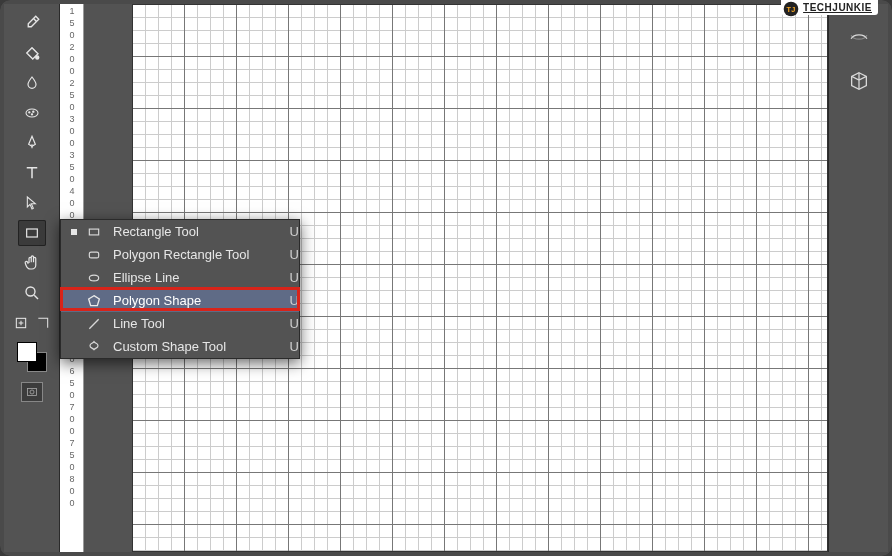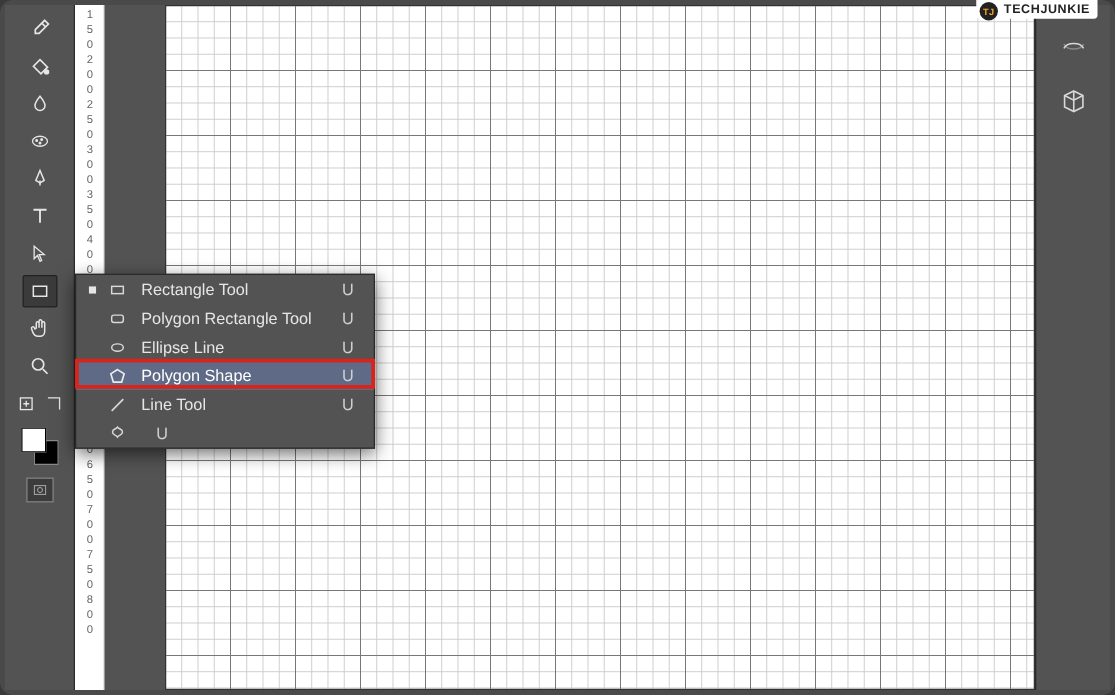--- a/index.html
+++ b/index.html
@@ -139,21 +139,21 @@
   width: 240px;
   background: #535353;
   border: 1px solid #2a2a2a;
   box-shadow: 0 4px 14px rgba(0,0,0,0.6);
   z-index: 50;
 }
 .flyout-item {
   display: flex;
   align-items: center;
   height: 23px;
-  padding: 0 16px 0 8px;
+  padding: 0 0 0 8px;
   color: #e6e6e6;
   position: relative;
 }
 .flyout-item .check {
   width: 10px;
   height: 10px;
   margin-right: 6px;
   display: flex;
   align-items: center;
   justify-content: center;
@@ -195,20 +195,21 @@
   color: #222;
   font-size: 10px;
   font-weight: 700;
   letter-spacing: 0.5px;
   padding: 2px 6px 2px 22px;
   display: flex;
   align-items: center;
   z-index: 100;
   border-bottom-left-radius: 3px;
   border-bottom-right-radius: 3px;
+  text-decoration: underline;
 }
 .techjunkie .logo {
   position: absolute;
   left: 2px;
   top: 1px;
   width: 16px;
   height: 16px;
 }
 .small-icon-box {
   width: 22px;
@@ -433,20 +434,21 @@
     <span class="label">Line Tool</span>
     <span class="shortcut">U</span>
   </div>
   <div class="flyout-item">
     <span class="check"></span>
     <span class="icon">
       <svg width="16" height="16" viewBox="0 0 24 24" fill="none" stroke="#d8d8d8" stroke-width="1.8">
           <path d="M12 4c2 3 6 2 6 6s-4 3-6 6c-2-3-6-2-6-6s4-3 6-6z"></path>
         </svg>
     </span>
+    <span class="label">Custom Shape Tool</span>
     <span class="shortcut">U</span>
   </div>
 </div>
 
 <div class="red-highlight"></div>
 
 <div class="techjunkie">
   <span class="logo">
     <svg width="16" height="16" viewBox="0 0 24 24">
         <circle cx="12" cy="12" r="11" fill="#222"></circle>

